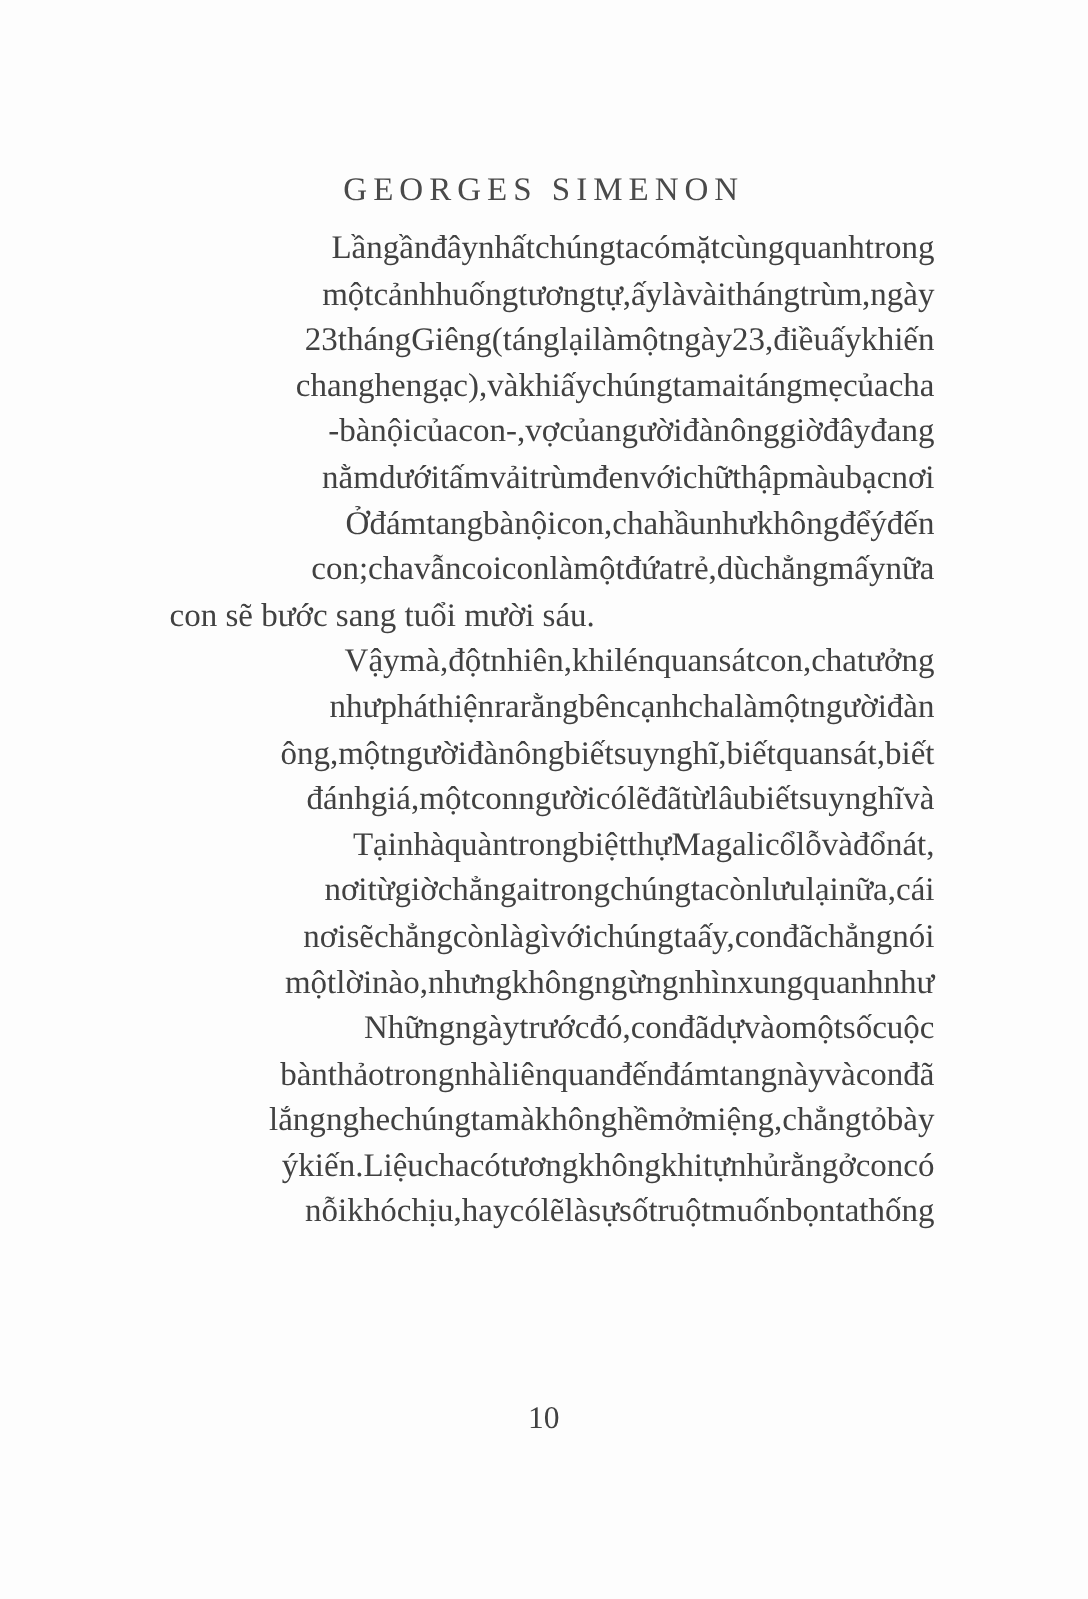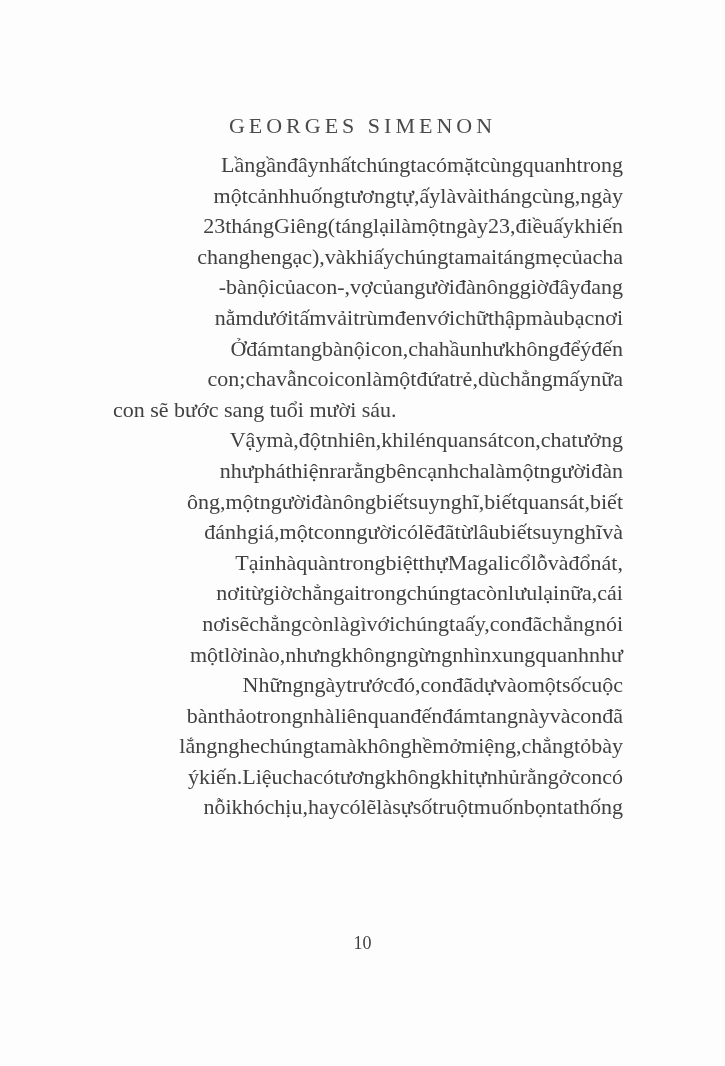--- a/index.html
+++ b/index.html
@@ -46,21 +46,21 @@
   }
   .line.ind {
     padding-left: 39px;
   }
   .page-number {
     position: absolute;
     top: 933px;
     left: 0;
     right: 0;
     text-align: center;
-    font-size: 18px;
+    font-size: 21px;
     color: var(--text, #414141);
   }
 </style>
 </head>
 <body>
 
 <div class="page">
   <div class="running-header">GEORGES SIMENON</div>
 
   <div class="body-text">
@@ -81,21 +81,21 @@
         <div class="line just">
           <span>một</span>
           <span>cảnh</span>
           <span>huống</span>
           <span>tương</span>
           <span>tự,</span>
           <span>ấy</span>
           <span>là</span>
           <span>vài</span>
           <span>tháng</span>
-          <span>cùng,</span>
+          <span>trùm,</span>
           <span>ngày</span>
         </div>
         <div class="line just">
           <span>23</span>
           <span>tháng</span>
           <span>Giêng</span>
           <span>(táng</span>
           <span>lại</span>
           <span>là</span>
           <span>một</span>

